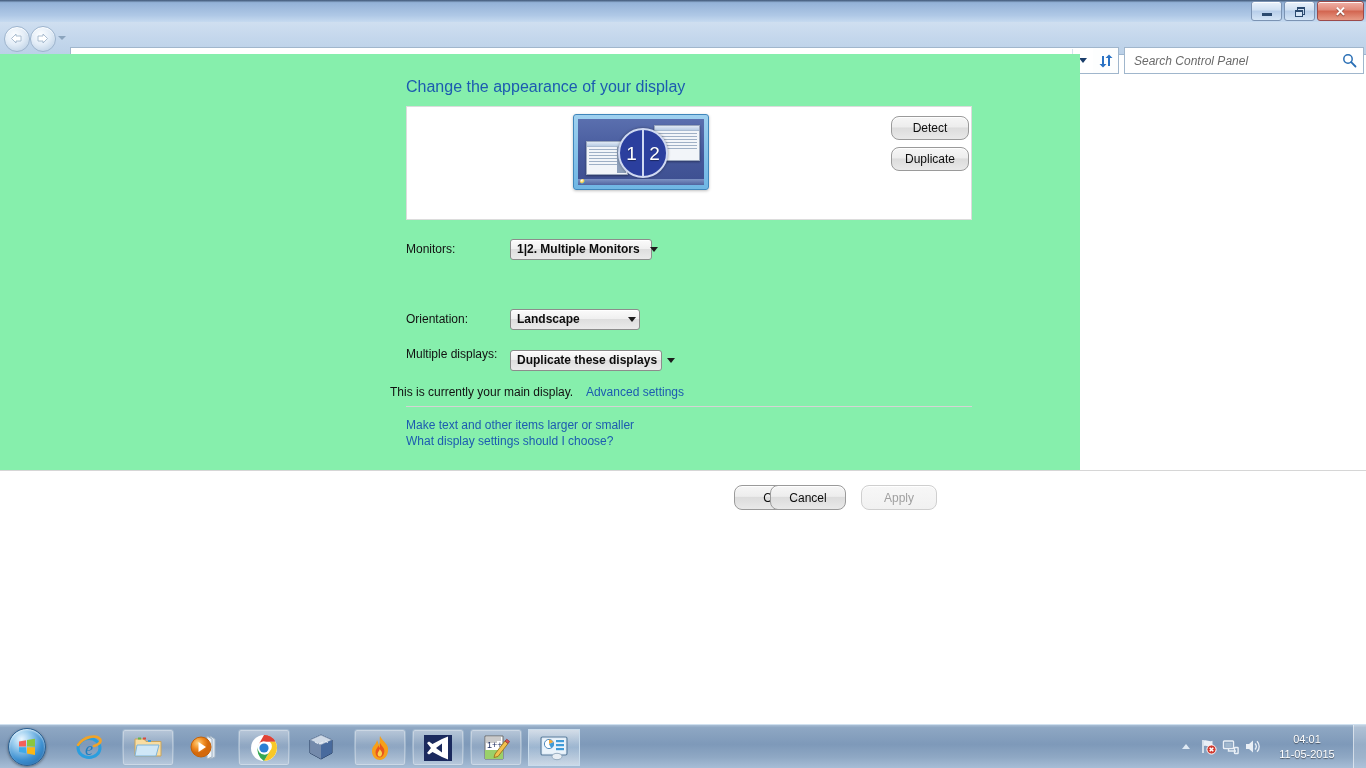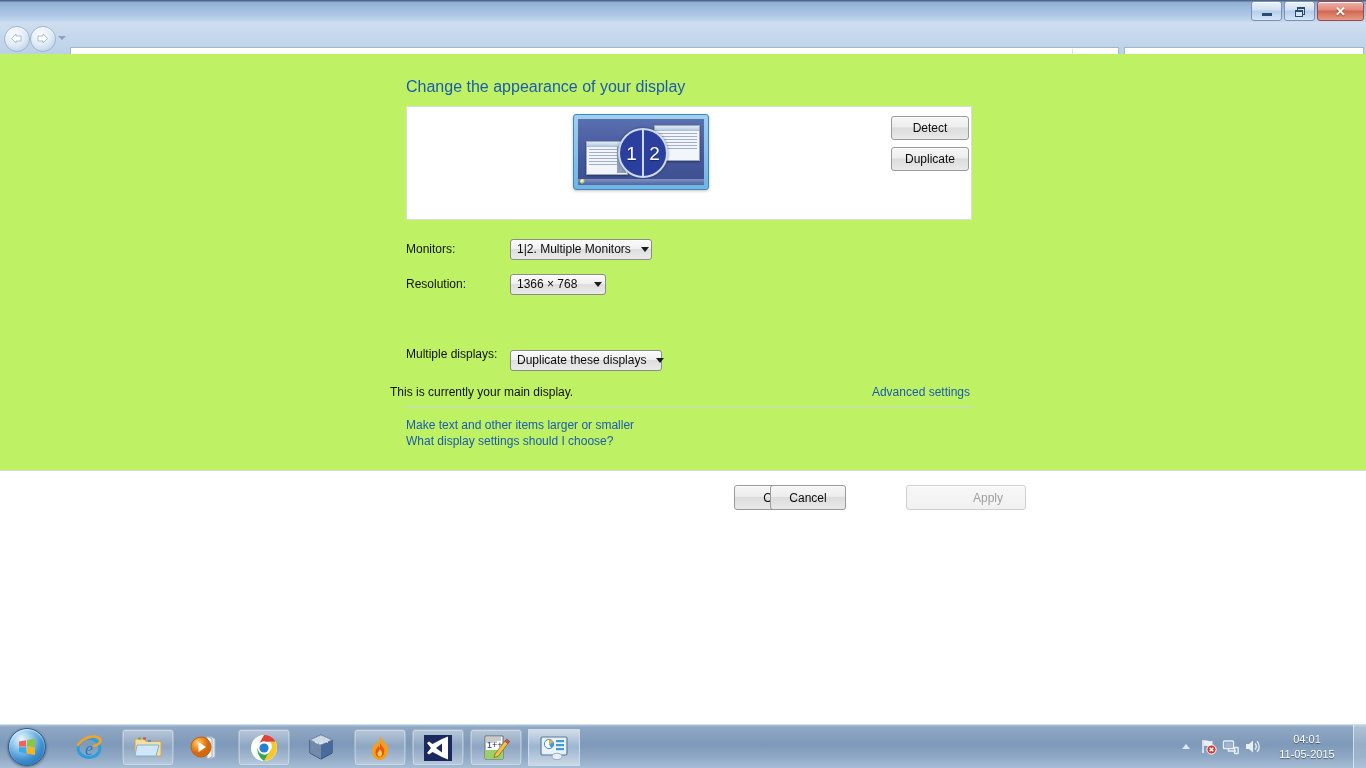--- a/index.html
+++ b/index.html
@@ -113,22 +113,22 @@
   .searchbox input {
     flex: 1 1 auto; border: none; outline: none; margin-left: 7px;
     font-family: "Liberation Sans", sans-serif; font-size: 12px;
     font-style: italic; color: #6a6a6a; background: transparent;
   }
   .searchbox input::placeholder { color: #6a6a6a; font-style: italic; }
   .search-ico { margin-right: 6px; flex: 0 0 auto; }
 
   
   .content {
-    position: absolute; left: 0; top: 54px; width: 1366px; height: 416px;
-    background: #bef264;
+    position: absolute; left: 0; top: 54px; width: 1080px; height: 416px;
+    background: #86efac;
   }
   .page-title {
     position: absolute; left: 406px; top: 24px;
     font-size: 16px; color: #1c5bb0; white-space: nowrap;
   }
   .preview-box {
     position: absolute; left: 406px; top: 52px; width: 564px; height: 112px;
     border: 1px solid #dcdcdc; background: #ffffff;
   }
   .monitor {
@@ -186,21 +186,21 @@
     width: 2px; margin-left: -1px; background: #cfd9f2;
   }
   .badge-num {
     color: #ffffff; font-size: 19px; line-height: 1;
     width: 50%; text-align: center;
     text-shadow: 0 1px 1px rgba(0,0,0,.4);
   }
   .btn {
     font-family: "Liberation Sans", sans-serif;
     font-size: 12px; color: #0d0d0d;
-    border: 1px solid #9a9a9a; border-radius: 3px;
+    border: 1px solid #9a9a9a; border-radius: 8px;
     background: linear-gradient(to bottom, #f6f6f6 0%, #ededed 45%, #dcdcdc 50%, #e9e9e9 100%);
     box-shadow: inset 0 1px 0 rgba(255,255,255,.9);
     cursor: default;
   }
   .btn.disabled {
     color: #a0a0a0; border-color: #cfcfcf;
     background: linear-gradient(to bottom, #f7f7f7, #f1f1f1);
   }
   .btn-detect   { position: absolute; right: 2px; top: 9px;  width: 76px; height: 22px; }
   .btn-identify { position: absolute; right: 2px; top: 40px; width: 76px; height: 22px; }
@@ -208,21 +208,21 @@
   .field-row { position: absolute; left: 406px; height: 22px; display: flex; align-items: center; }
   .field-label { font-size: 12px; color: #111; width: 104px; flex: 0 0 auto; }
   .combo {
     height: 21px; box-sizing: border-box;
     border: 1px solid #8c8c8c; border-radius: 3px;
     background: linear-gradient(to bottom, #fbfbfb 0%, #f0f0f0 45%, #dedede 50%, #eaeaea 100%);
     display: flex; align-items: center; justify-content: space-between;
     padding: 0 3px 0 6px; cursor: default;
     box-shadow: inset 0 1px 0 rgba(255,255,255,.85);
   }
-  .combo-val { font-size: 12px; color: #0d0d0d; white-space: nowrap; }
+  .combo-val { font-size: 12px; color: #0d0d0d; white-space: nowrap; font-weight: bold; }
   .combo-arrow {
     width: 0; height: 0; margin-left: 10px; flex: 0 0 auto;
     border-left: 4px solid transparent; border-right: 4px solid transparent;
     border-top: 5px solid #1c1c1c;
   }
   .status-line {
     position: absolute; left: 390px; top: 331px;
     font-size: 12px; color: #111;
   }
   .adv-link {
@@ -244,21 +244,21 @@
   }
   .footer-btns {
     position: absolute; left: 0; top: 471px; width: 1366px; height: 50px;
   }
   .fbtn {
     position: absolute; top: 14px; width: 74px; height: 23px;
     display: flex; align-items: center; justify-content: center;
   }
   .fbtn-ok     { left: 734px; }
   .fbtn-cancel { left: 770px; }
-  .fbtn-apply  { left: 906px; padding-left: 44px; }
+  .fbtn-apply  { left: 861px; }
 
   
   .taskbar {
     position: absolute; left: 0; bottom: 0; width: 1366px; height: 43px;
     background: linear-gradient(to bottom, #a8bdd4 0%, #8ea7c3 6%, #7e99b9 45%, #8fa8c4 75%, #a6bdd6 100%);
     border-top: 1px solid #cfe0ef;
   }
   .start-orb {
     position: absolute; left: 2px; top: 2px; width: 50px; height: 39px;
     display: flex; align-items: center; justify-content: center;
@@ -428,28 +428,28 @@
   </div>
 
   <div class="field-row" style="top:184px;">
     <span class="field-label">Monitors:</span>
     <div class="combo" style="width:142px;">
       <span class="combo-val">1|2. Multiple Monitors</span>
       <i class="combo-arrow"></i>
     </div>
   </div>
 
-  <div class="field-row" style="top:219px;">
-    <span class="field-label">Resolution:</span>
-    <div class="combo" style="width:96px;">
-      <span class="combo-val">1366 × 768</span>
+
+  <div class="field-row" style="top:254px;">
+    <span class="field-label">Orientation:</span>
+    <div class="combo" style="width:130px;">
+      <span class="combo-val">Landscape</span>
       <i class="combo-arrow"></i>
     </div>
   </div>
-
 
   <div class="field-row" style="top:289px;">
     <span class="field-label">Multiple displays:</span>
     <div class="combo" style="width:152px;margin-top:12px;">
       <span class="combo-val">Duplicate these displays</span>
       <i class="combo-arrow"></i>
     </div>
   </div>
 
   <div class="status-line">This is currently your main display.</div>

